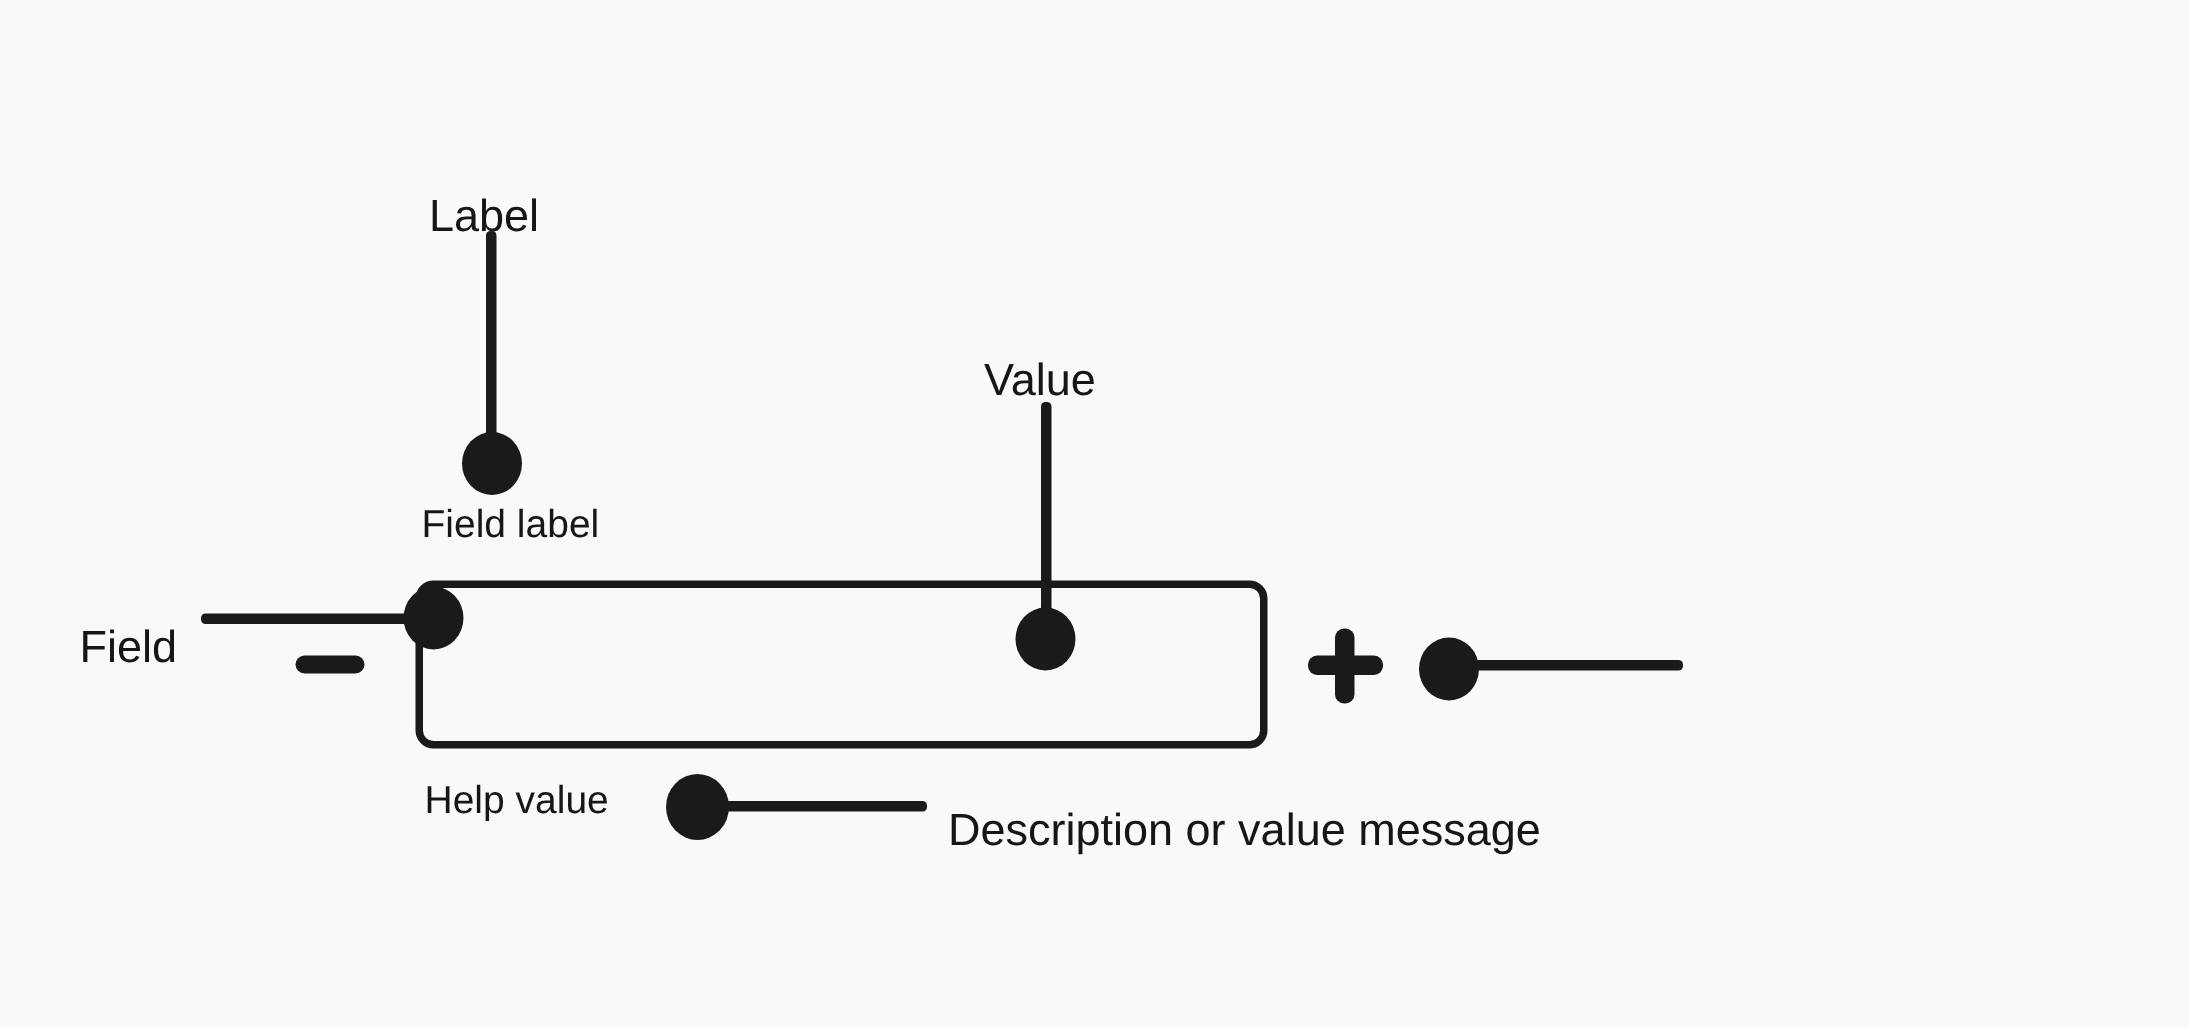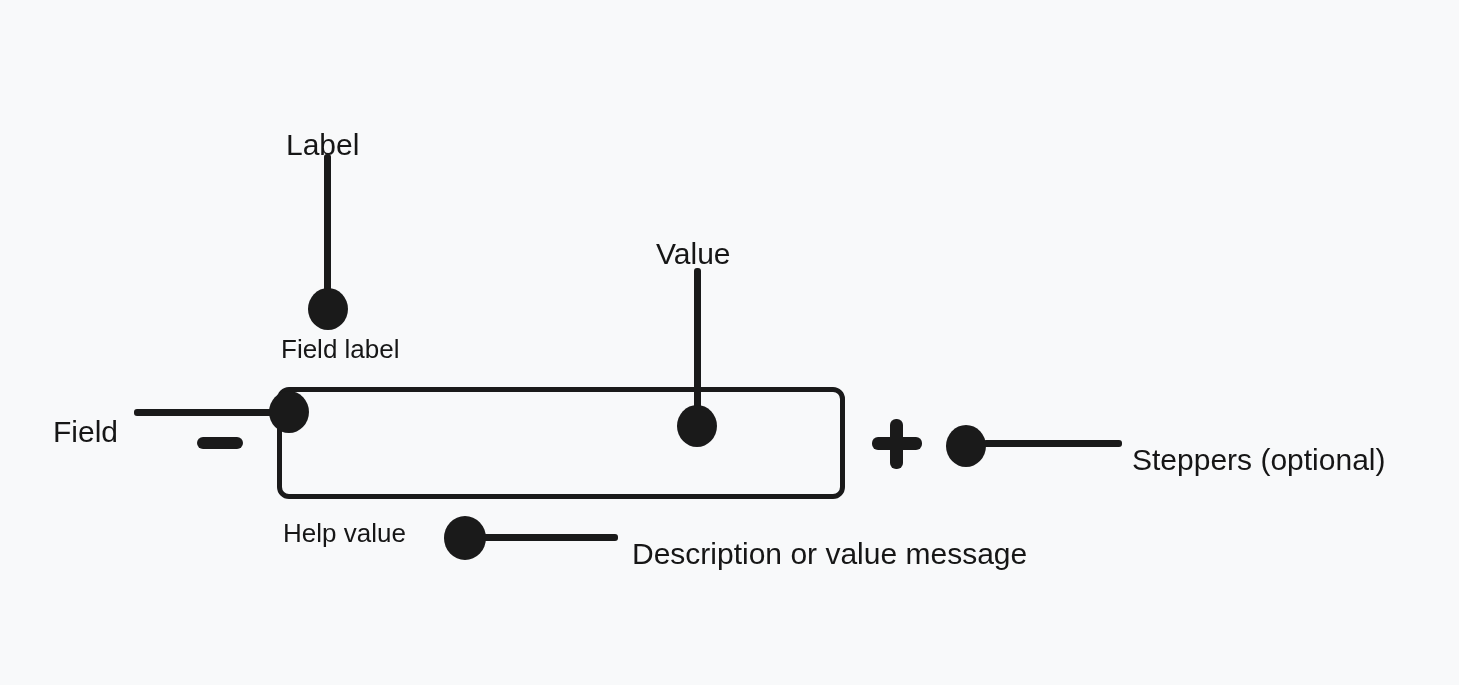--- a/index.html
+++ b/index.html
@@ -135,20 +135,19 @@
   <div class="vline" style="left:694px; top:268px; height:145px"></div>
   <div class="dot" style="left:677px; top:405px"></div>
 
   <div class="plus">
     <div class="bar-h"></div>
     <div class="bar-v"></div>
   </div>
 
   <div class="dot" style="left:946px; top:425px"></div>
   <div class="hline" style="left:983px; top:440px; width:139px"></div>
-  <span class="ann" style="left:1132px; top:423px">Steppers (optional)</span>
 
   <span class="field-text" style="left:283px; top:512px">Help value</span>
   <div class="dot" style="left:444px; top:516px; width:42px; height:44px"></div>
   <div class="hline" style="left:482px; top:534px; width:136px"></div>
   <span class="ann" style="left:632px; top:517px">Description or value message</span>
 
 </div>
 
 </body></html>

